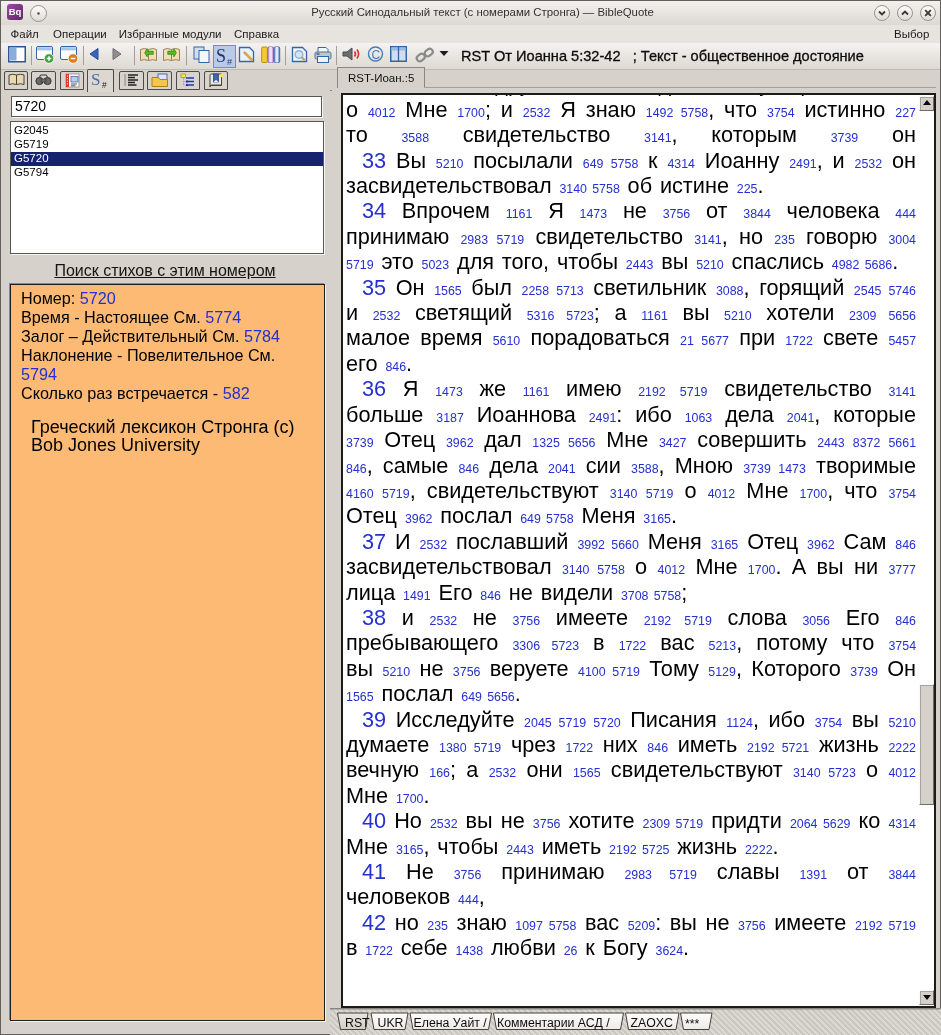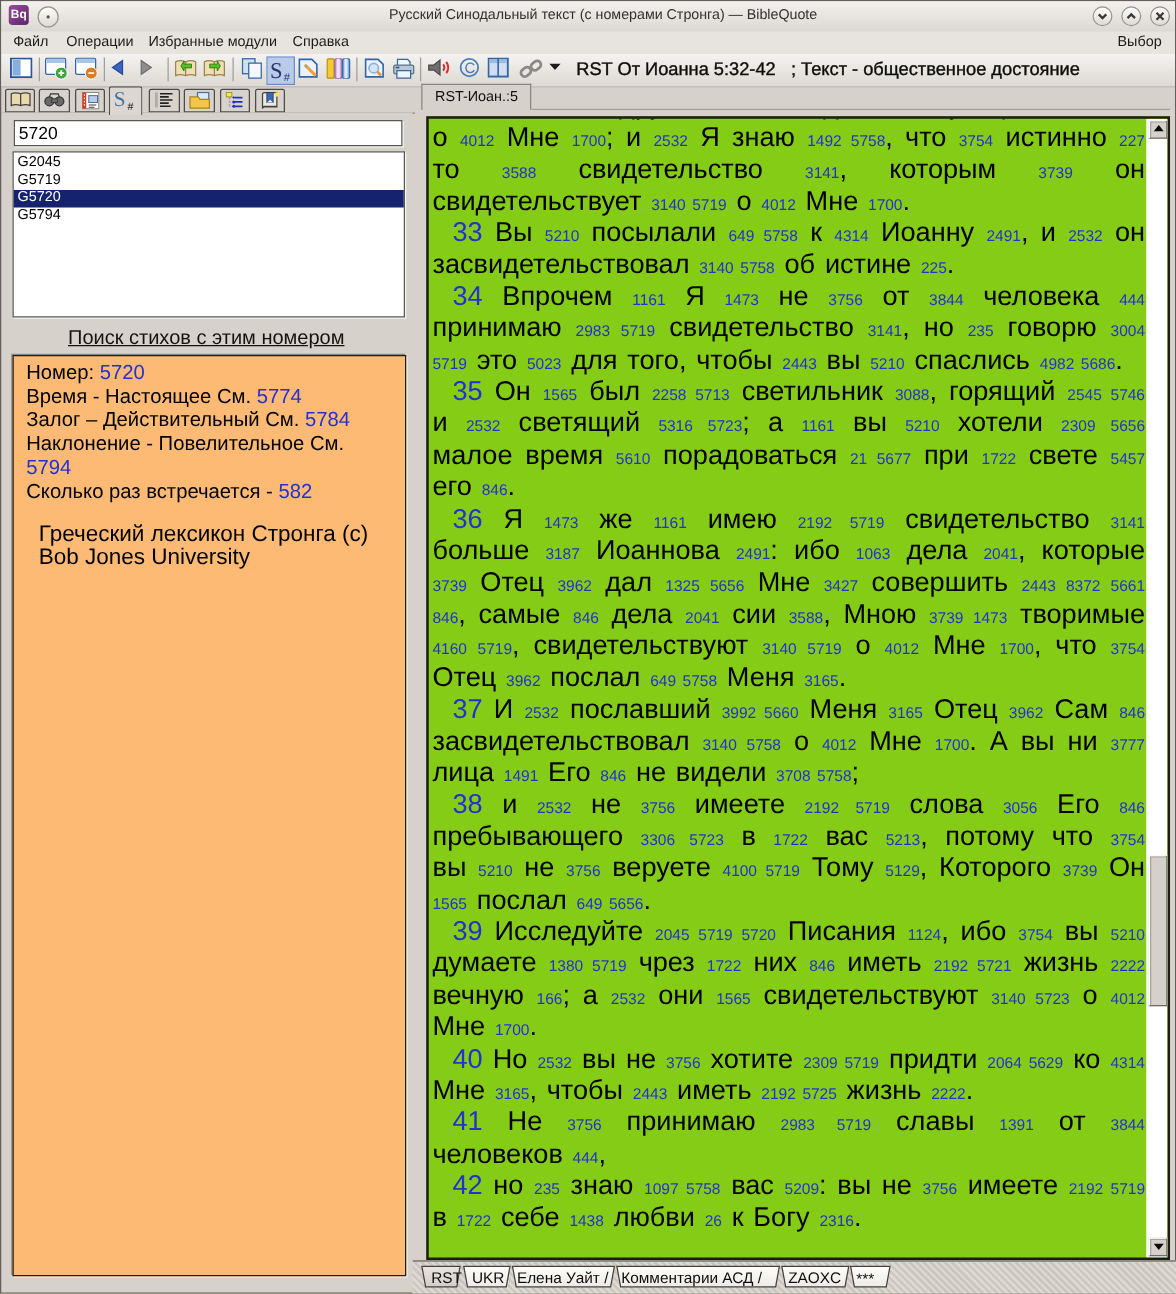--- a/index.html
+++ b/index.html
@@ -44,21 +44,21 @@
   background:#fdba74;border:1px solid #1f1e1b;box-shadow:1px 1px 0 #f6f5f2, -1px -1px 0 #8b8781;}
 #infopanel .main{font-size:16.2px;line-height:19px;color:#000;margin:4px 0 0 10px;}
 #infopanel .small{font-size:18px;line-height:18px;color:#000;margin:15px 0 0 20px;width:290px;}
 .blue{color:#2430cf;}
 
 #rsttab{position:absolute;left:337px;top:67px;width:76px;height:20px;
   background:#d6d2cb;border:1px solid #8c8881;border-bottom:none;
   font-size:11.5px;line-height:20px;padding-left:10px;color:#111;}
 #tabline{position:absolute;left:424px;top:87px;width:512px;height:1px;background:#a5a19a;}
 #textarea{position:absolute;left:341px;top:93px;width:591px;height:911px;
-  border:2px solid #1c1b18;background:#84cc16;overflow:hidden;}
+  border:2px solid #1c1b18;background:#ffffff;overflow:hidden;}
 #textcontent{position:absolute;left:3px;top:-23.6px;width:570px;}
 .tl{height:25.42px;line-height:25.42px;font-size:21.7px;color:#000;white-space:nowrap;
   text-align:justify;text-align-last:justify;}
 .tl.last{text-align:left;text-align-last:left;word-spacing:1.8px;}
 .s{font-size:12.4px;color:#2430cf;}
 .v{color:#2430cf;margin-left:16px;}
 
 #sbar{position:absolute;right:0;top:0;width:17px;height:911px;background:#fff;}
 .sbtn{position:absolute;left:2px;width:13px;height:13px;background:#d5d1ca;
   border:1px solid;border-color:#fbfaf8 #6f6c66 #6f6c66 #fbfaf8;box-shadow:1px 1px 0 #a8a49d inset;}
@@ -256,21 +256,20 @@
  Сколько раз встречается - <span class="blue">582</span></div>
  <div class="small">Греческий лексикон Стронга (с) Bob Jones University</div>
 </div>
 <div id="rsttab">RST-Иоан.:5</div>
 <div id="tabline"></div>
 <div id="textarea">
 <div id="textcontent">
 <div class="tl">есть <span class="s">2076 5748</span> другой <span class="s">243</span>, свидетельствующий <span class="s">3140 5723</span></div>
 <div class="tl">о <span class="s">4012</span> Мне <span class="s">1700</span>; и <span class="s">2532</span> Я знаю <span class="s">1492 5758</span>, что <span class="s">3754</span> истинно <span class="s">227</span></div>
 <div class="tl">то <span class="s">3588</span> свидетельство <span class="s">3141</span>, которым <span class="s">3739</span> он</div>
-<div class="tl last">свидетельствует <span class="s">3140 5719</span> о <span class="s">4012</span> Мне <span class="s">1700</span>.</div>
 <div class="tl"><span class="v">33</span> Вы <span class="s">5210</span> посылали <span class="s">649 5758</span> к <span class="s">4314</span> Иоанну <span class="s">2491</span>, и <span class="s">2532</span> он</div>
 <div class="tl last">засвидетельствовал <span class="s">3140 5758</span> об истине <span class="s">225</span>.</div>
 <div class="tl"><span class="v">34</span> Впрочем <span class="s">1161</span> Я <span class="s">1473</span> не <span class="s">3756</span> от <span class="s">3844</span> человека <span class="s">444</span></div>
 <div class="tl">принимаю <span class="s">2983 5719</span> свидетельство <span class="s">3141</span>, но <span class="s">235</span> говорю <span class="s">3004</span></div>
 <div class="tl last"><span class="s">5719</span> это <span class="s">5023</span> для того, чтобы <span class="s">2443</span> вы <span class="s">5210</span> спаслись <span class="s">4982 5686</span>.</div>
 <div class="tl"><span class="v">35</span> Он <span class="s">1565</span> был <span class="s">2258 5713</span> светильник <span class="s">3088</span>, горящий <span class="s">2545 5746</span></div>
 <div class="tl">и <span class="s">2532</span> светящий <span class="s">5316 5723</span>; а <span class="s">1161</span> вы <span class="s">5210</span> хотели <span class="s">2309 5656</span></div>
 <div class="tl">малое время <span class="s">5610</span> порадоваться <span class="s">21 5677</span> при <span class="s">1722</span> свете <span class="s">5457</span></div>
 <div class="tl last">его <span class="s">846</span>.</div>
 <div class="tl"><span class="v">36</span> Я <span class="s">1473</span> же <span class="s">1161</span> имею <span class="s">2192 5719</span> свидетельство <span class="s">3141</span></div>
@@ -288,21 +287,21 @@
 <div class="tl last"><span class="s">1565</span> послал <span class="s">649 5656</span>.</div>
 <div class="tl"><span class="v">39</span> Исследуйте <span class="s">2045 5719 5720</span> Писания <span class="s">1124</span>, ибо <span class="s">3754</span> вы <span class="s">5210</span></div>
 <div class="tl">думаете <span class="s">1380 5719</span> чрез <span class="s">1722</span> них <span class="s">846</span> иметь <span class="s">2192 5721</span> жизнь <span class="s">2222</span></div>
 <div class="tl">вечную <span class="s">166</span>; а <span class="s">2532</span> они <span class="s">1565</span> свидетельствуют <span class="s">3140 5723</span> о <span class="s">4012</span></div>
 <div class="tl last">Мне <span class="s">1700</span>.</div>
 <div class="tl"><span class="v">40</span> Но <span class="s">2532</span> вы не <span class="s">3756</span> хотите <span class="s">2309 5719</span> придти <span class="s">2064 5629</span> ко <span class="s">4314</span></div>
 <div class="tl last">Мне <span class="s">3165</span>, чтобы <span class="s">2443</span> иметь <span class="s">2192 5725</span> жизнь <span class="s">2222</span>.</div>
 <div class="tl"><span class="v">41</span> Не <span class="s">3756</span> принимаю <span class="s">2983 5719</span> славы <span class="s">1391</span> от <span class="s">3844</span></div>
 <div class="tl last">человеков <span class="s">444</span>,</div>
 <div class="tl"><span class="v">42</span> но <span class="s">235</span> знаю <span class="s">1097 5758</span> вас <span class="s">5209</span>: вы не <span class="s">3756</span> имеете <span class="s">2192 5719</span></div>
-<div class="tl last">в <span class="s">1722</span> себе <span class="s">1438</span> любви <span class="s">26</span> к Богу <span class="s">2316</span>.</div>
+<div class="tl last">в <span class="s">1722</span> себе <span class="s">1438</span> любви <span class="s">26</span> к Богу <span class="s">3624</span>.</div>
 </div>
 <div id="sbar">
  <div class="sbtn" style="top:1px;">
         <div class="arr" style="margin-top:3px;border-left:4.5px solid transparent;border-right:4.5px solid transparent;border-bottom:5.5px solid #0a0a0a;"></div>
       </div>
  <div id="sthumb"></div>
  <div class="sbtn" style="bottom:1px;">
         <div class="arr" style="margin-top:4px;border-left:4.5px solid transparent;border-right:4.5px solid transparent;border-top:5.5px solid #0a0a0a;"></div>
       </div>
 </div>

